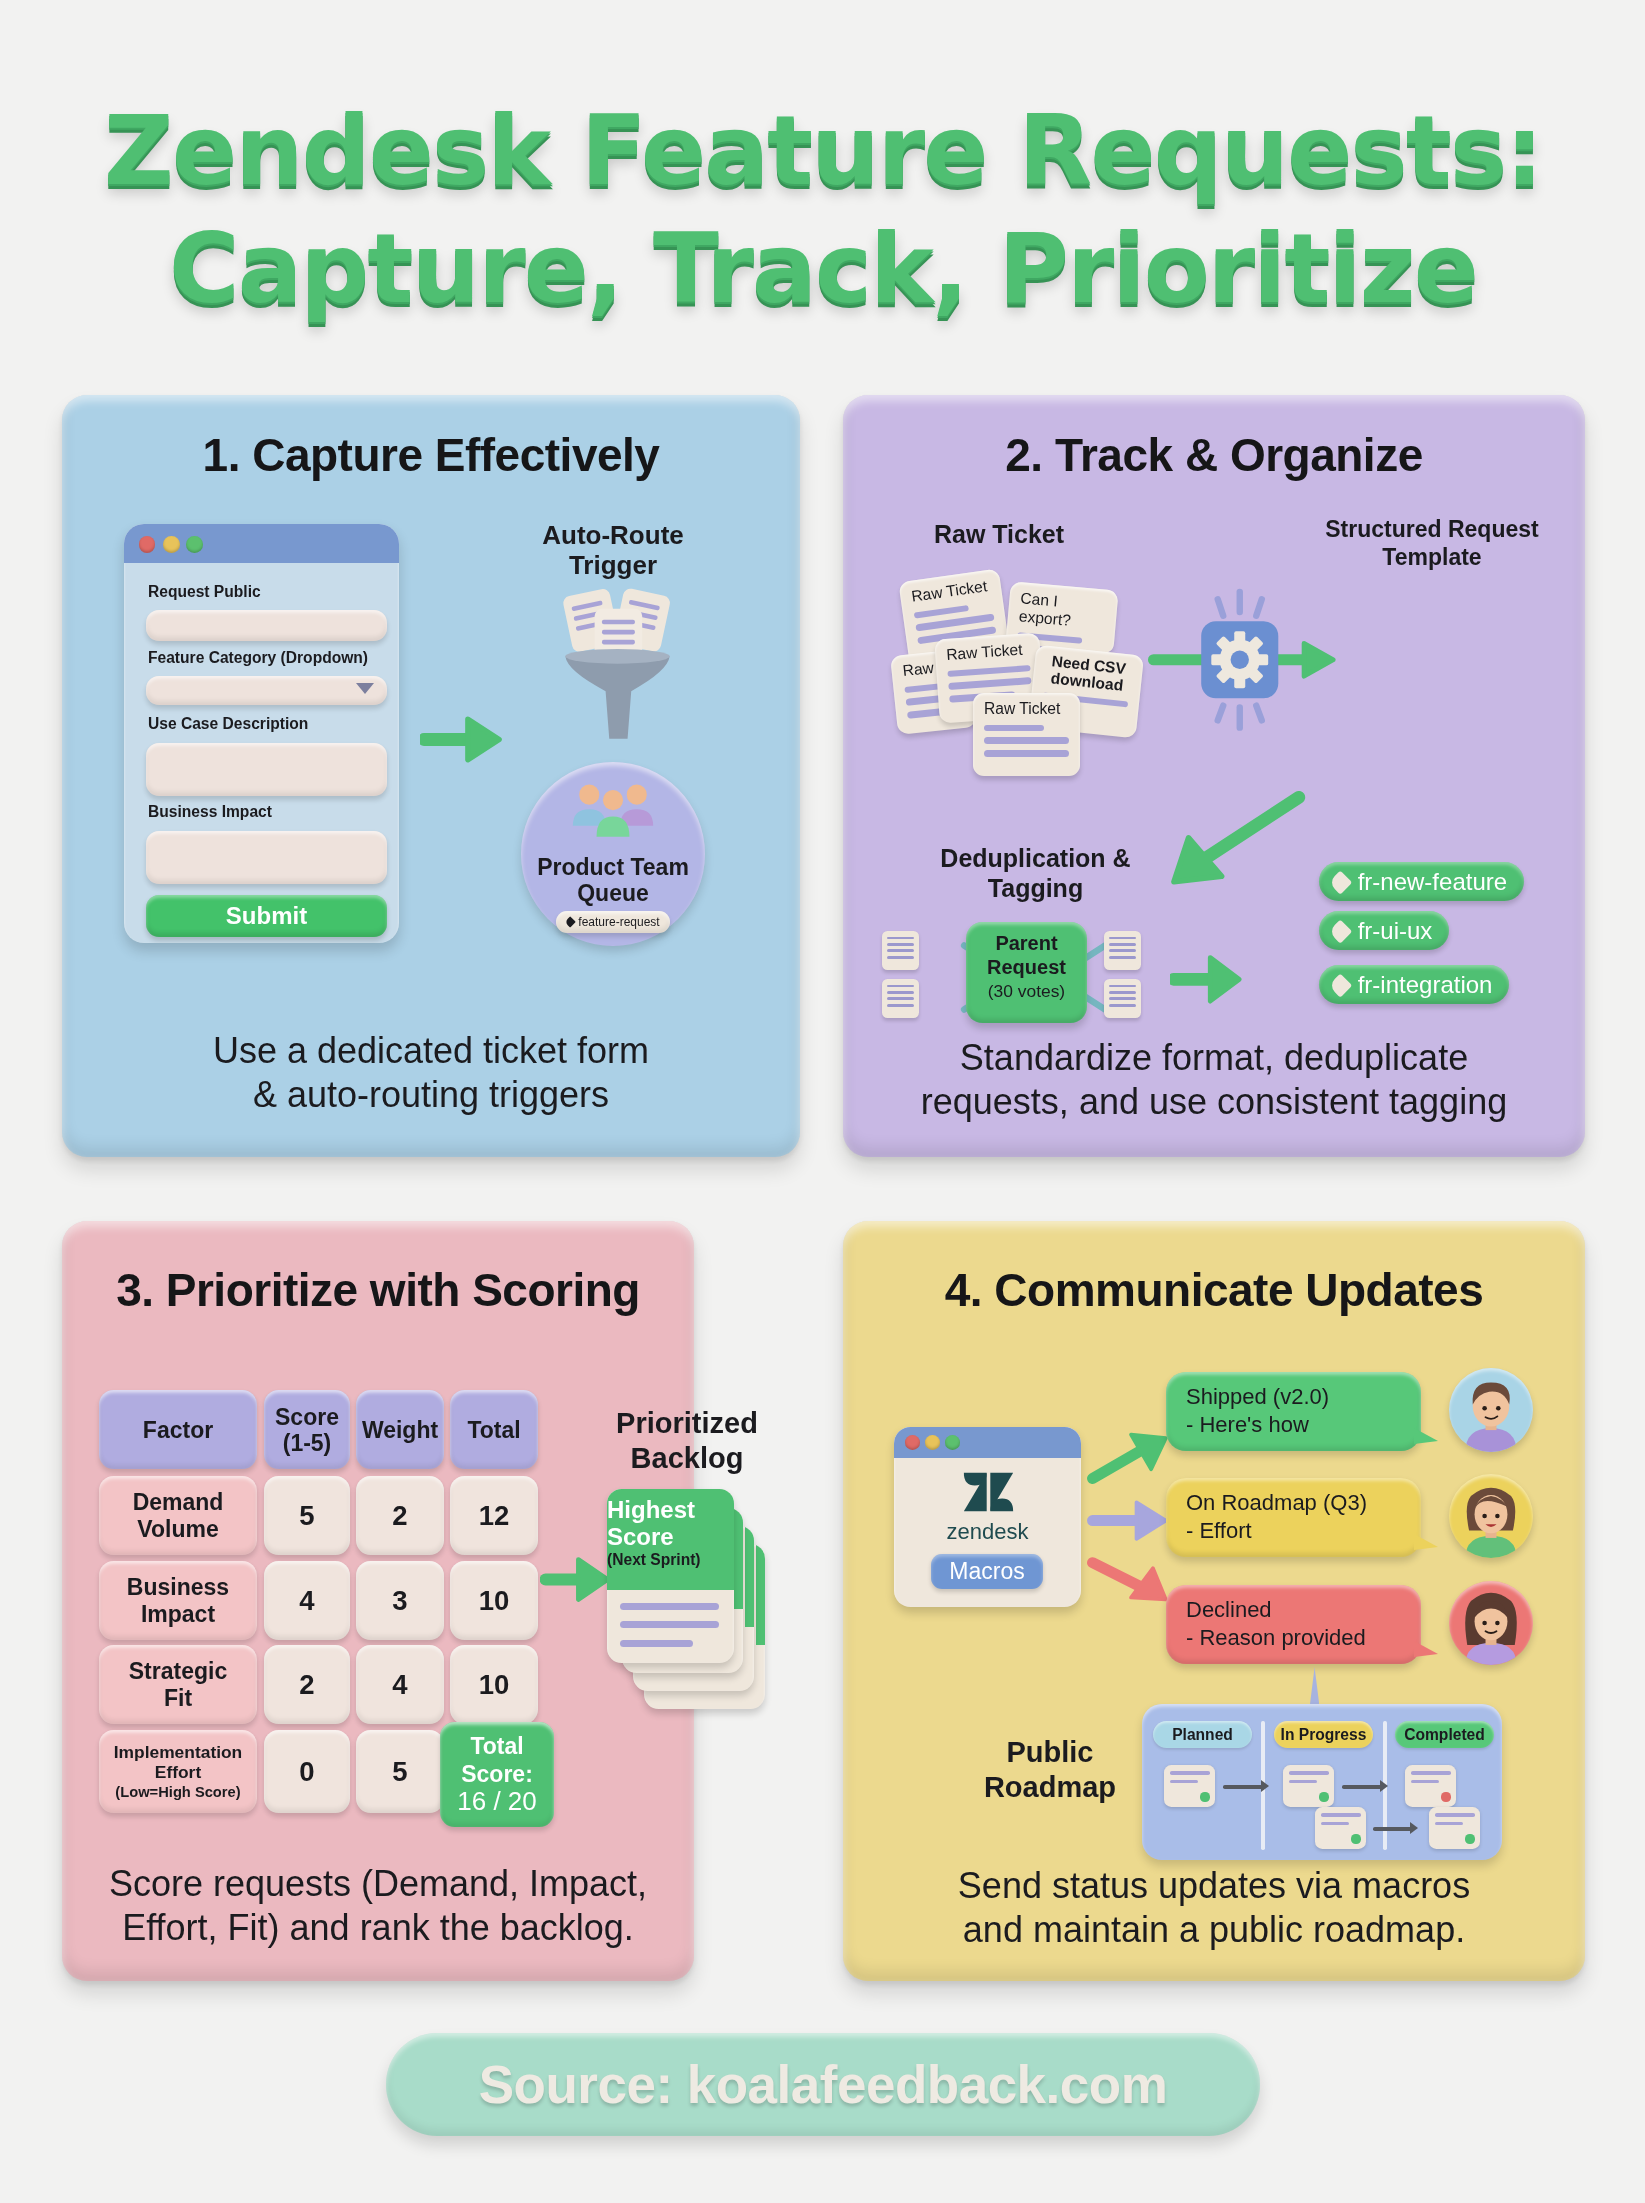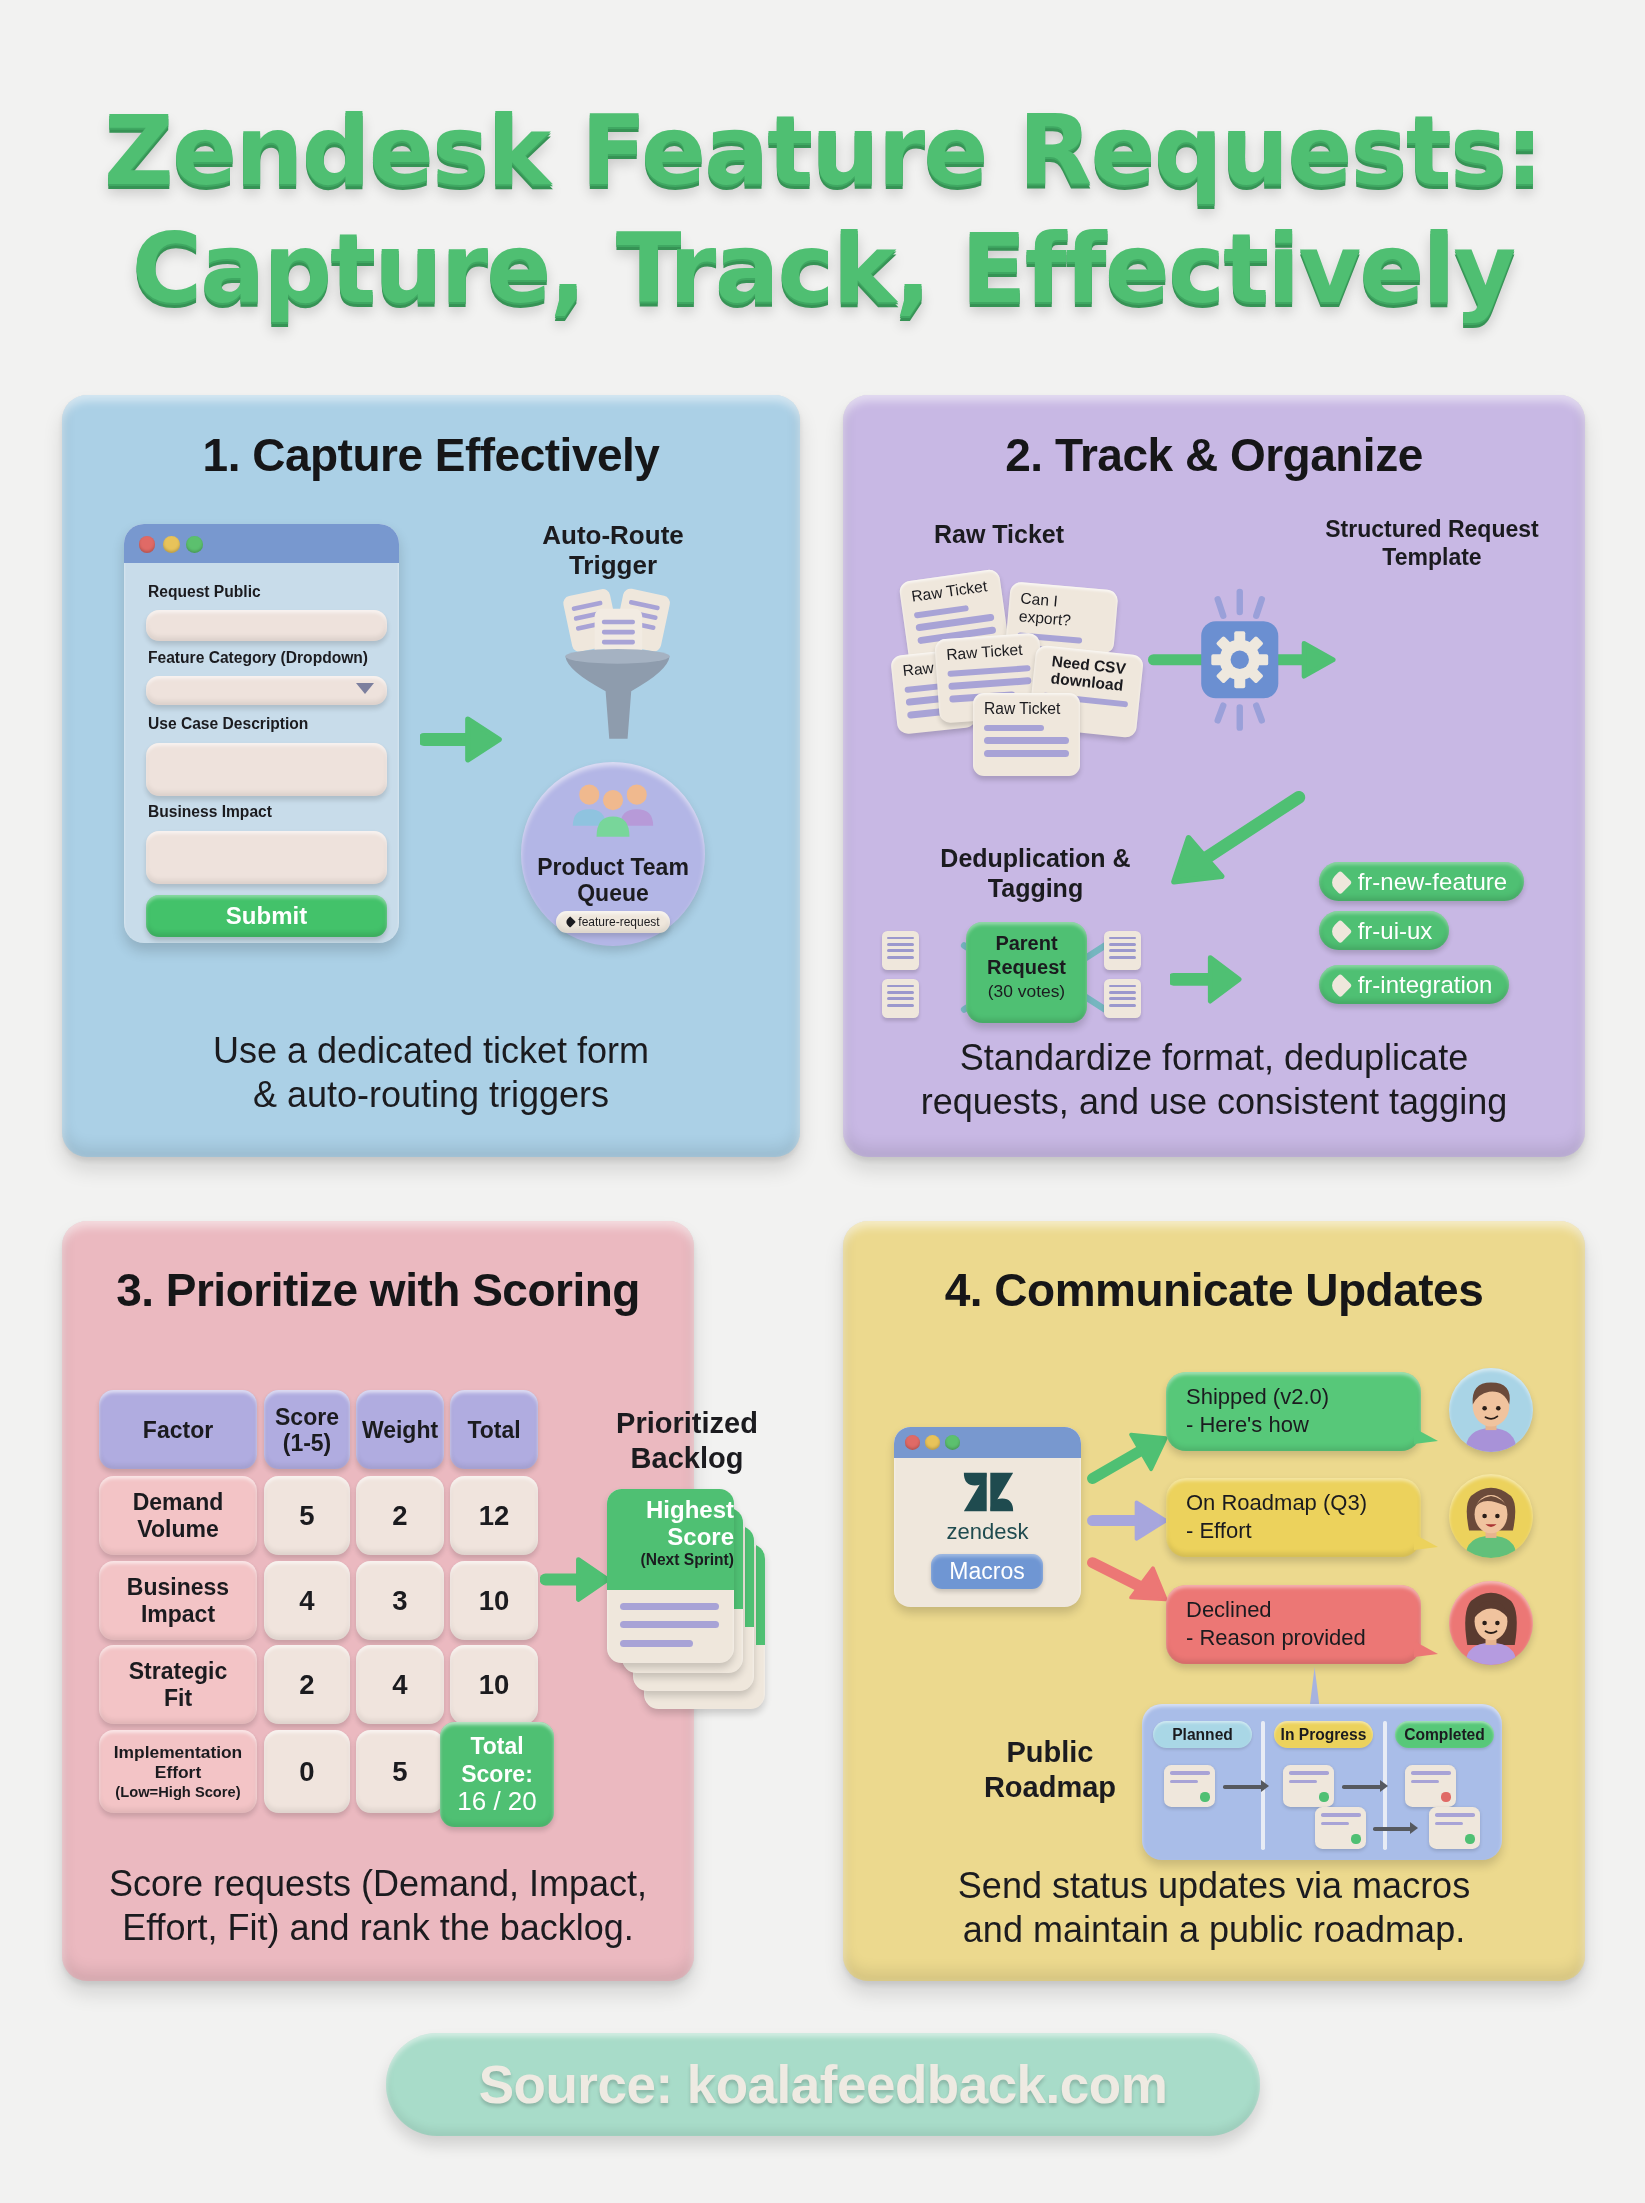--- a/index.html
+++ b/index.html
@@ -122,21 +122,21 @@
   .source { position: absolute; left: 386px; top: 2033px; width: 874px; height: 103px; background: #a8dcc9; border-radius: 51px;
     text-align: center; line-height: 103px; color: #eeeae2; font-weight: bold; font-size: 53px; letter-spacing: -0.5px;
     text-shadow: 0 2.8px 3.7px rgba(0,0,0,0.18);
     box-shadow: inset 0 3.7px 5.5px rgba(255,255,255,0.5), inset 0 -5.5px 9.2px rgba(0,0,0,0.08), 0 9.2px 14.7px rgba(0,0,0,0.14); }
 </style>
 </head>
 <body>
 
 <div class="title">
   <div>Zendesk Feature Requests:</div>
-  <div>Capture, Track, Effectively</div>
+  <div>Capture, Track, Prioritize</div>
 </div>
 
 <div class="panel p-blue">
   <div class="panel-title">1. Capture Effectively</div>
 
   <div class="abs form-win">
     <div class="form-bar">
       <span class="dot" style="left:14.7px;background:#e06a66"></span>
       <span class="dot" style="left:39px;background:#e8c35a"></span>
       <span class="dot" style="left:62px;background:#5cc06e"></span>
@@ -395,21 +395,21 @@
   <div class="backlog-card" style="left:582px;top:323px">
       <div class="top" style="left:auto;right:0;width:9.2px"></div>
     </div>
   <div class="backlog-card" style="left:571px;top:305px">
       <div class="top" style="left:auto;right:0;width:9.2px"></div>
     </div>
   <div class="backlog-card" style="left:560px;top:287px">
       <div class="top" style="left:auto;right:0;width:9.2px"></div>
     </div>
   <div class="backlog-card" style="left:545px;top:268px;width:127px;height:174px">
-    <div class="top" style="height:101px;text-align:right;color:#fff;font-weight:bold;font-size:24px;line-height:27px;padding-top:7.3px">
+    <div class="top" style="height:101px;text-align:left;color:#fff;font-weight:bold;font-size:24px;line-height:27px;padding-top:7.3px">
       <div>Highest</div>
       <div>Score</div>
       <div style="font-size:15.6px;color:#1b1b1f;line-height:20px">(Next Sprint)</div>
     </div>
     <div class="abs" style="left:13px;top:114px;width:99px;height:7.3px;border-radius:3.7px;background:#a8a3d6"></div>
     <div class="abs" style="left:13px;top:132px;width:99px;height:7.3px;border-radius:3.7px;background:#a8a3d6"></div>
     <div class="abs" style="left:13px;top:151px;width:73px;height:7.3px;border-radius:3.7px;background:#a8a3d6"></div>
   </div>
 
   <div class="panel-caption" style="top:641px">

